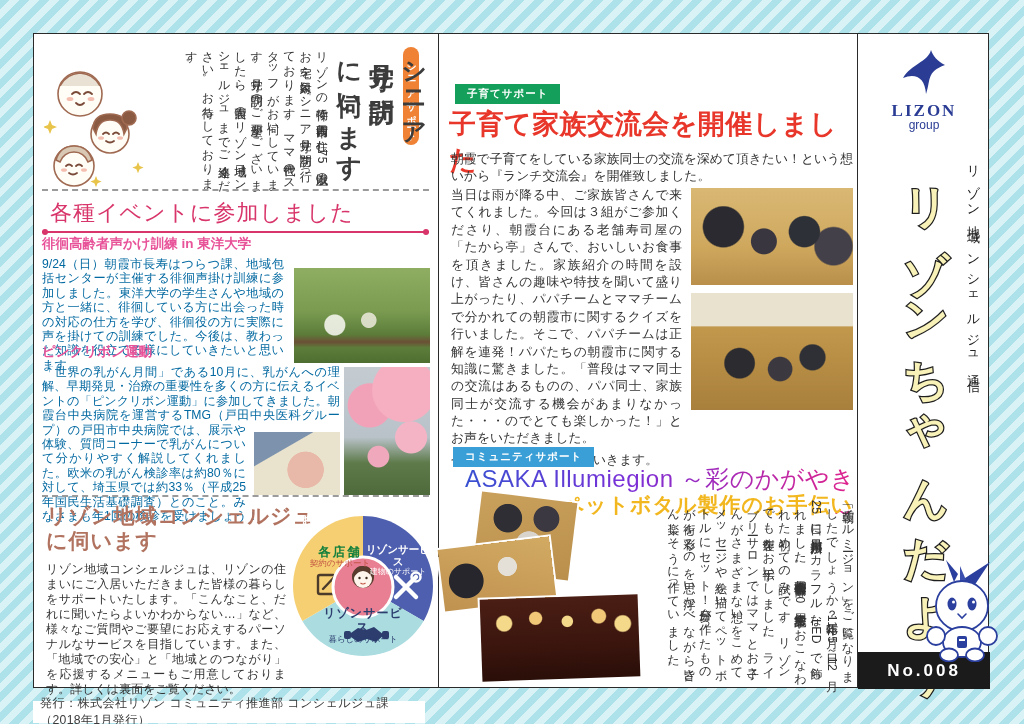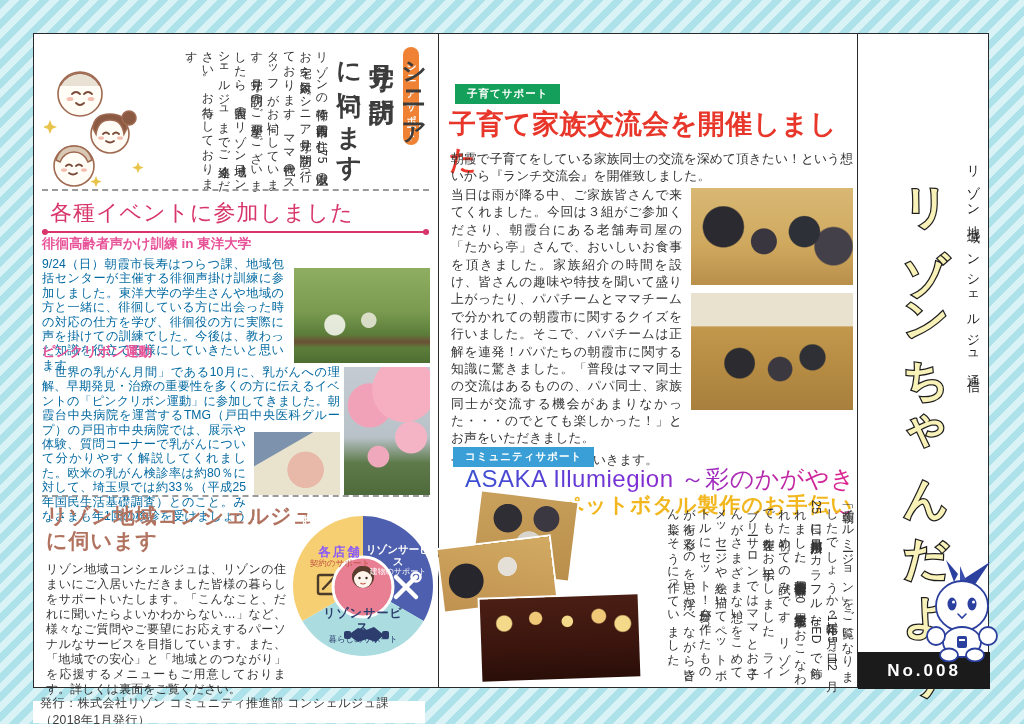--- a/index.html
+++ b/index.html
@@ -97,21 +97,21 @@
   }
   .cg-body{
     position:absolute; left:12px; top:528px; width:240px;
     font-size:12px; line-height:1.25; text-align:justify; color:#333;
   }
   .diagram{ position:absolute; left:256px; top:479px; width:146px; height:146px; }
   .diagram svg{ position:absolute; left:0; top:0; }
   .dg-label{ position:absolute; text-align:center; line-height:1.15; }
   .dg-l1{ font-weight:bold; }
   .dg-yellow{ left:10px; top:32px; width:80px; }
-  .dg-yellow .dg-l1{ font-size:12.5px; color:#8b5cf6; letter-spacing:2px; }
+  .dg-yellow .dg-l1{ font-size:12.5px; color:#15803d; letter-spacing:2px; }
   .dg-yellow .dg-l2{ font-size:8.5px; color:#c05040; }
   .dg-blue{ left:74px; top:30px; width:68px; color:#fff; }
   .dg-blue .dg-l1{ font-size:10.5px; }
   .dg-blue .dg-l2{ font-size:8px; }
   .dg-light{ left:28px; top:94px; width:90px; color:#2c3d6e; }
   .dg-light .dg-l1{ font-size:12px; letter-spacing:1px; }
   .dg-light .dg-l2{ font-size:8.5px; }
   .dg-center{ left:45px; top:86px; width:56px; color:#fff; font-size:10.5px; font-weight:bold; text-align:center; }
 
   
@@ -365,20 +365,27 @@
       <div class="cm-subheadline">ペットボタル製作のお手伝い</div>
 
       <div class="photo photo-craft1"></div>
       <div class="photo photo-craft2"></div>
       <div class="photo photo-bottles"></div>
 
       <div class="asaka-vbody">「朝霞イルミージョン」をご覧になりましたでしょうか？昨年11月25日～12月25日に黒目川河川敷がカラフルなLEDで飾られました。朝霞市商工会青年部の40周年記念事業でおこなわれた初めての試みです。リゾンでも製作をお手伝いしました。ライブリーサロンではママとお子さんがさまざまな想いをこめてメッセージや絵を描いてペットボトルにセット！自分が作ったものが街を彩るのを思い浮かべながら皆さん楽しそうに作っていました。</div>
     </div>
 
     <div class="col col-banner">
+      <div class="logo">
+        <svg width="58" height="46" viewBox="0 0 58 46">
+          <path d="M36,0 C33,12 16,14 8,28 C20,23 30,27 31,44 C36,30 31,22 50,15 C42,11 38,6 36,0 Z" fill="#2a3c94"></path>
+        </svg>
+        <div class="logo-name">LIZON</div>
+        <div class="logo-sub">group</div>
+      </div>
 
       <div class="banner-vertical">
         <div class="banner-sub">リゾン地域コンシェルジュ通信</div>
         <div class="banner-title">リゾンちゃんだより</div>
       </div>
 
       <div class="issue-bar">No.008</div>
     </div>
   </div>
 

